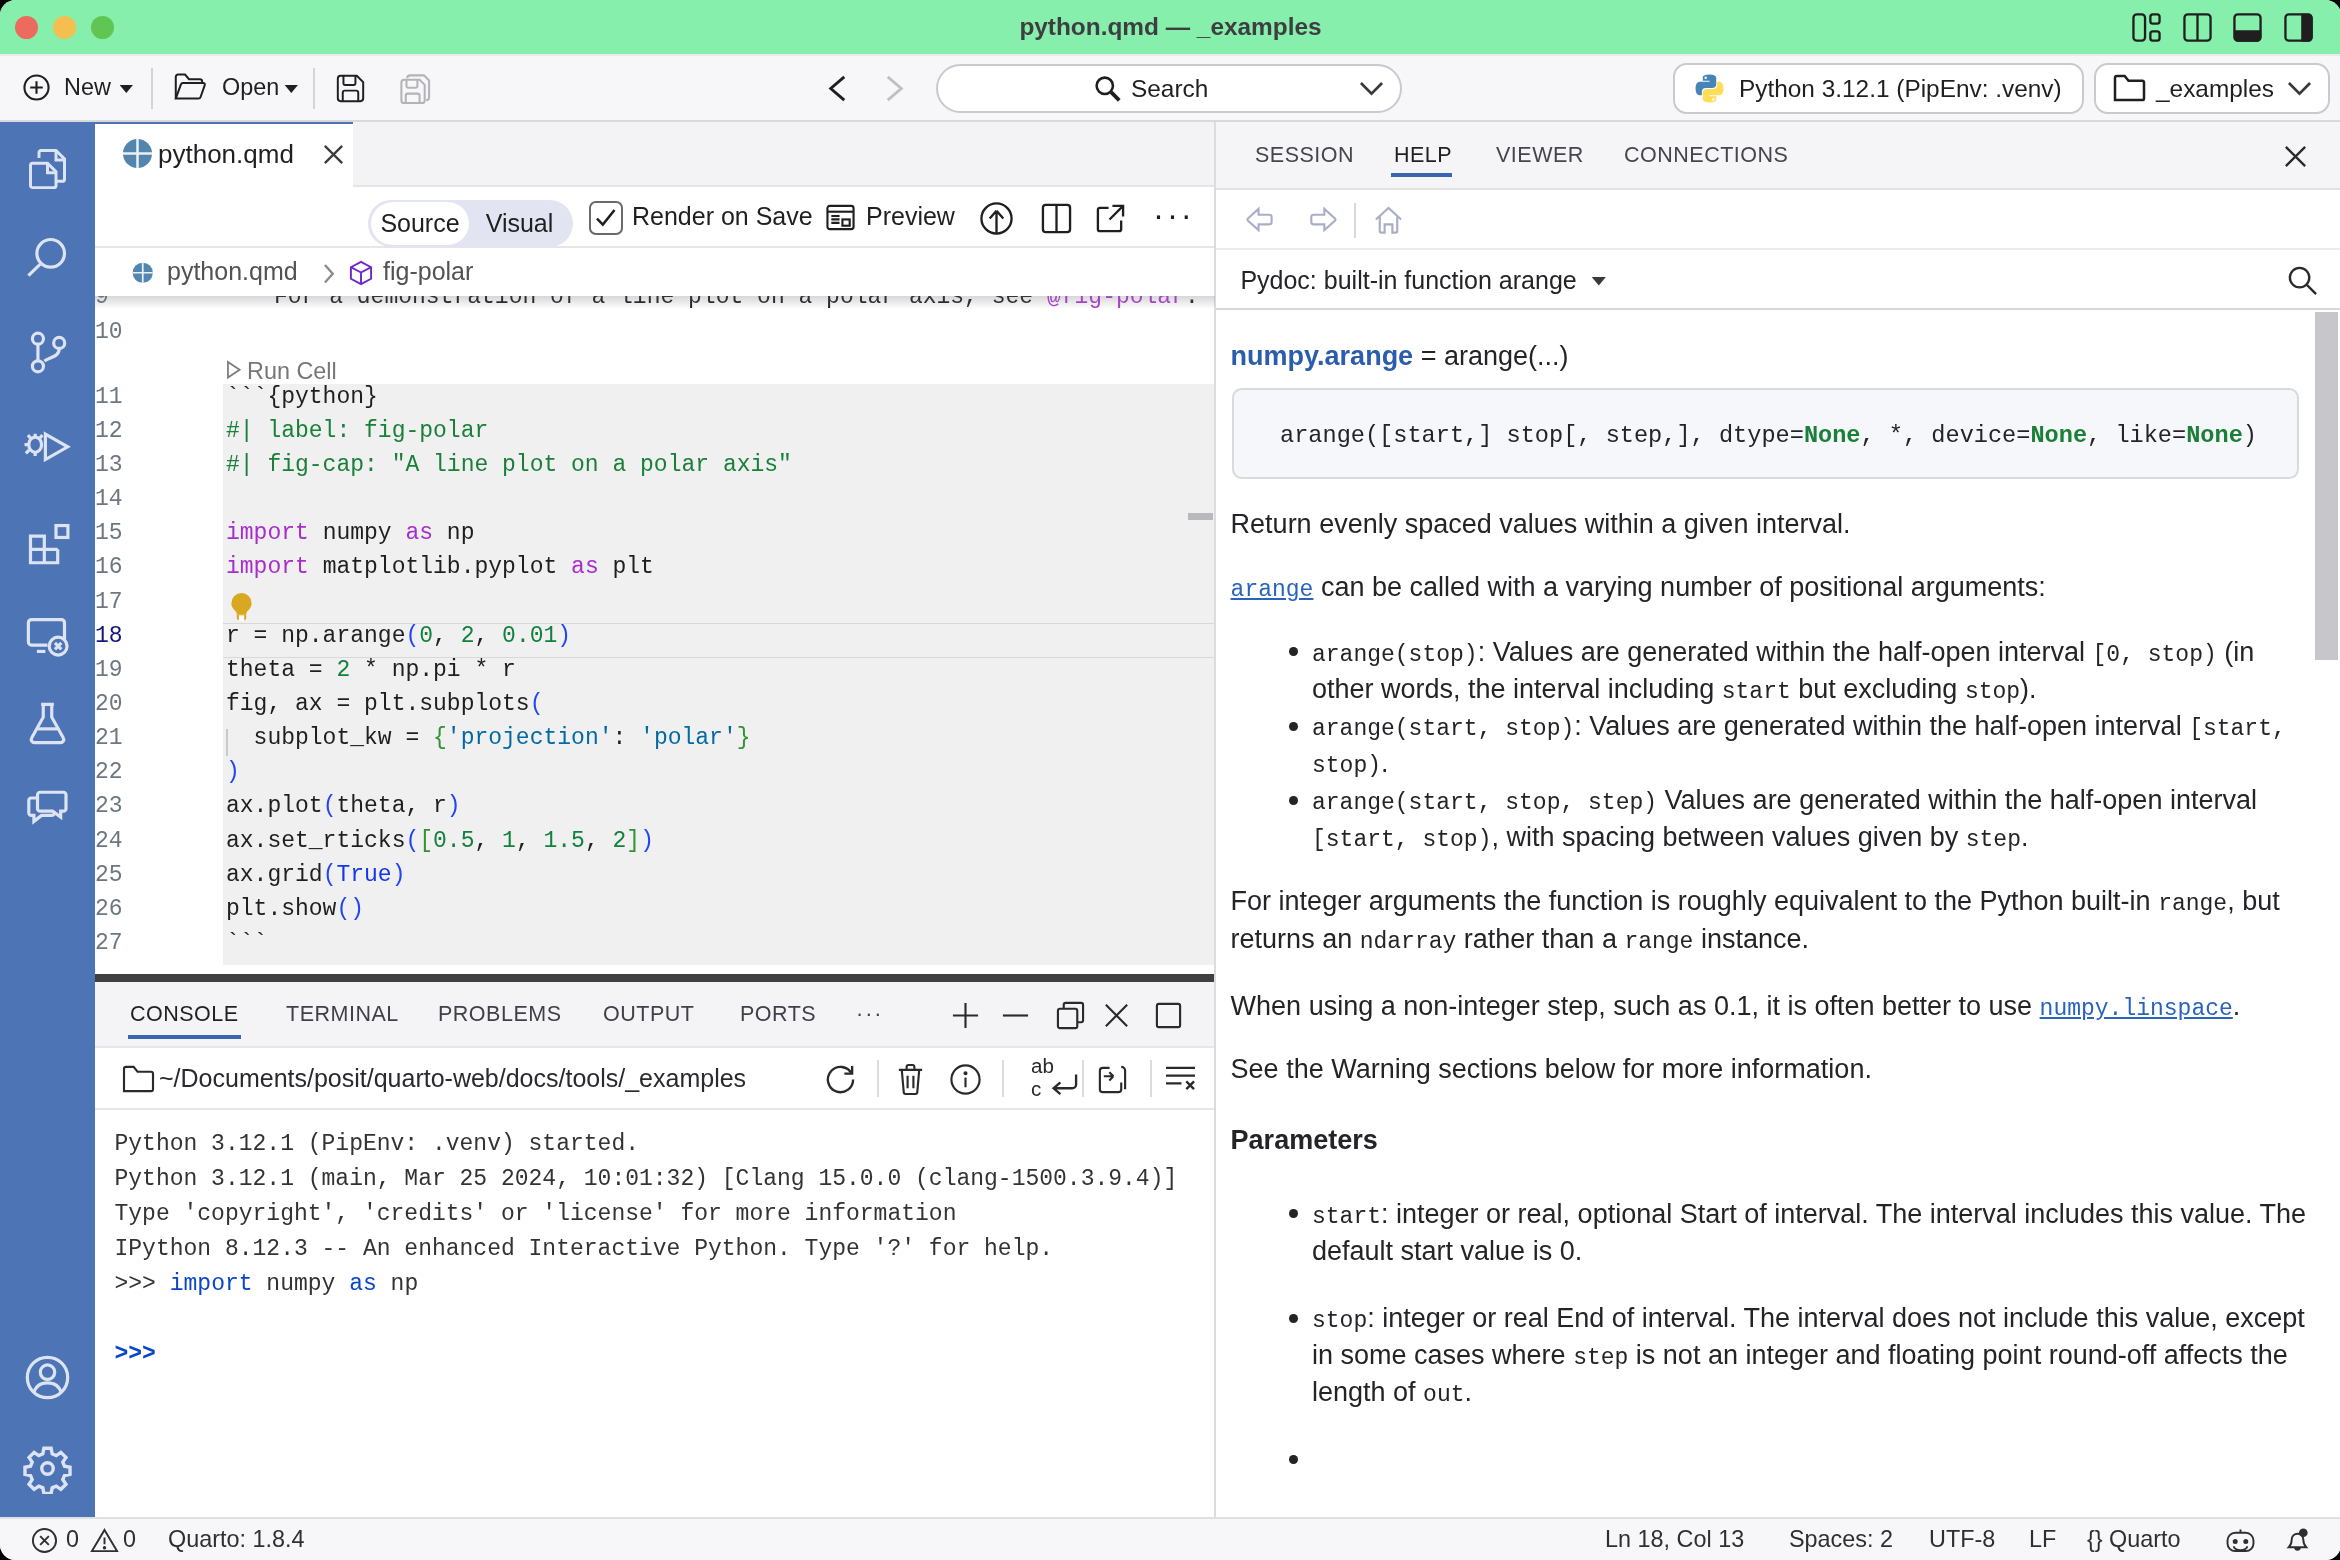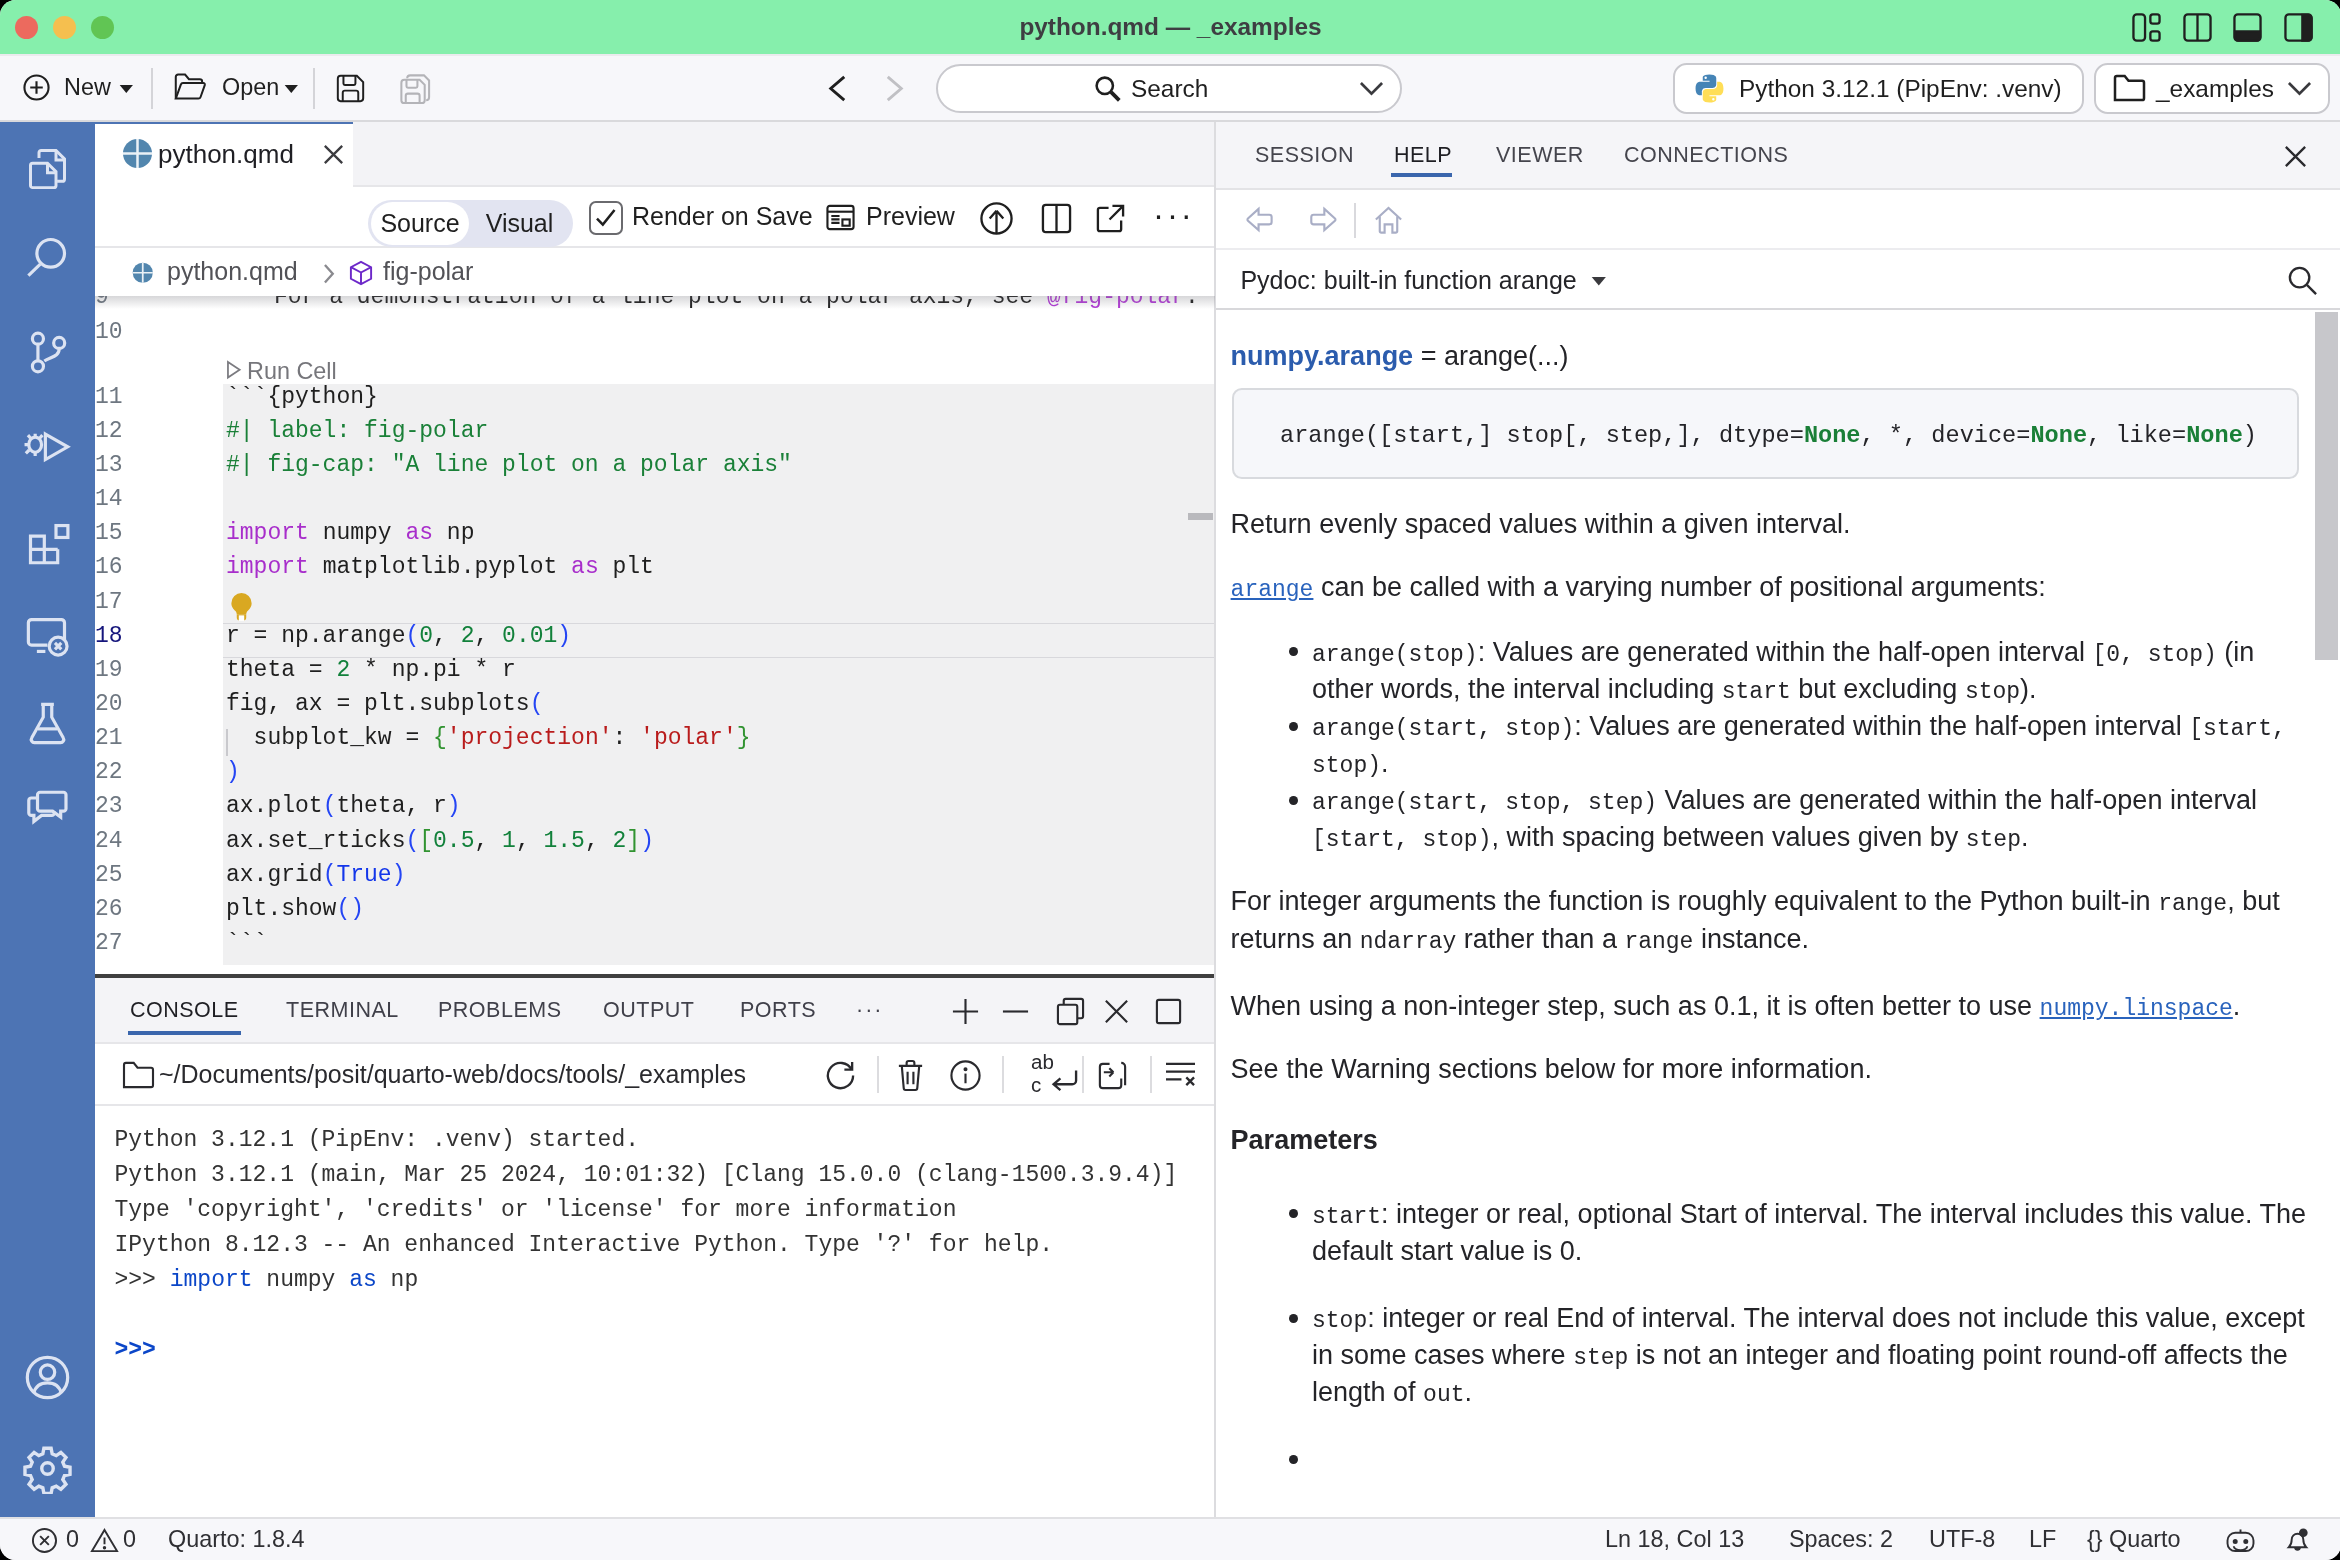--- a/index.html
+++ b/index.html
@@ -20,23 +20,23 @@
   .aicon{position:absolute;left:21.5px;width:51px;height:51px;}
   
   .tabstrip{position:absolute;left:95px;top:122px;width:1120px;height:65px;background:#f3f3f6;border-bottom:2px solid #e6e6e9;box-sizing:border-box;}
   .tab{position:absolute;left:0;top:0;width:258px;height:65px;background:#fff;border-top:2.9px solid #4d74b4;box-sizing:border-box;}
   .edtoolbar{position:absolute;left:95px;top:187px;width:1120px;height:61px;background:#fff;border-bottom:2px solid #e6e6e9;box-sizing:border-box;}
   .breadcrumb{position:absolute;left:95px;top:249px;width:1120px;height:47px;background:#fff;}
   .editor{position:absolute;left:95px;top:296px;width:1120px;height:679px;background:#fff;overflow:hidden;}
   .cellbg{position:absolute;left:128px;top:88px;width:992px;height:581px;background:#f0f0f1;}
   .ln{position:absolute;left:0;width:73px;height:34px;line-height:34px;font:23px "Liberation Mono",monospace;color:#6e7781;}
   .cl{position:absolute;left:131px;height:34px;line-height:34px;font:23px "Liberation Mono",monospace;color:#1f1f1f;white-space:pre;}
-  .kw{color:#a82ecb;} .cm{color:#1a8038;} .nm{color:#12813b;} .pb{color:#2445f4;} .st{color:#b91c1c;} .kb{color:#1336ea;} .mg{color:#b23bd6;}
-  
-  .conwrap{position:absolute;left:95px;top:974px;width:1120px;height:543px;background:#fff;border-top:4px solid #404040;box-sizing:border-box;}
+  .kw{color:#a82ecb;} .cm{color:#1a8038;} .nm{color:#12813b;} .pb{color:#2445f4;} .st{color:#0369a1;} .kb{color:#1336ea;} .mg{color:#b23bd6;}
+  
+  .conwrap{position:absolute;left:95px;top:974px;width:1120px;height:543px;background:#fff;border-top:8px solid #404040;box-sizing:border-box;}
   .contabs{position:absolute;left:0;top:0;width:1120px;height:66px;background:#f4f4f7;border-bottom:2px solid #e6e6e9;box-sizing:border-box;}
   .ctab{position:absolute;top:0;height:64px;line-height:64px;font-size:21.5px;letter-spacing:0.5px;color:#40404a;}
   .contb{position:absolute;left:0;top:66px;width:1120px;height:62px;background:#fff;border-bottom:2px solid #e6e6e9;box-sizing:border-box;}
   .conout{position:absolute;left:0;top:129px;width:1120px;height:413px;background:#fff;}
   .co{position:absolute;left:19.5px;height:35px;line-height:35px;font:23px "Liberation Mono",monospace;color:#333;white-space:pre;}
   .cb{color:#0b46c8;}
   
   .split{position:absolute;left:1214px;top:122px;width:2px;height:1396px;background:#dcdcdf;}
   
   .rpanel{position:absolute;left:1216px;top:122px;width:1124px;height:1396px;background:#fff;}

